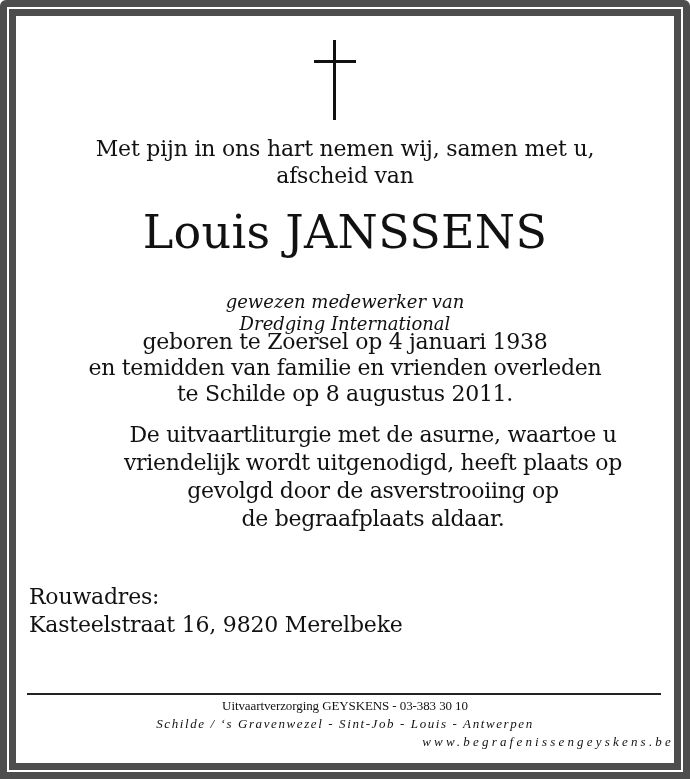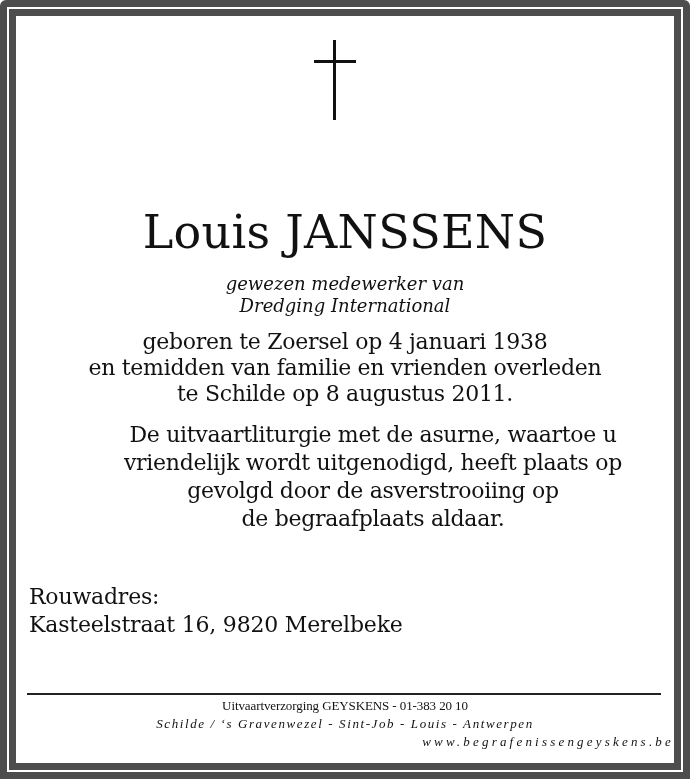--- a/index.html
+++ b/index.html
@@ -71,21 +71,21 @@
       line-height: 27px;
       letter-spacing: -0.2px;
     }
     .name {
       top: 188px;
       font-size: 46px;
       line-height: 56px;
       letter-spacing: 0.3px;
     }
     .role {
-      top: 257px;
+      top: 275px;
       font-size: 18px;
       line-height: 22px;
       font-style: italic;
     }
     .dates {
       top: 313px;
       font-size: 22px;
       line-height: 26px;
       letter-spacing: -0.3px;
     }
@@ -143,20 +143,24 @@
 <div class="frame-gap"></div>
 <div class="frame-inner"></div>
 
 <div class="content">
 
   <div class="cross">
     <div class="cross-v"></div>
     <div class="cross-h"></div>
   </div>
 
+  <div class="center intro">
+    <span class="line">Met pijn in ons hart nemen wij, samen met u,</span>
+    <span class="line">afscheid van</span>
+  </div>
 
   <div class="center name">Louis JANSSENS</div>
 
   <div class="center role">
     <span class="line">gewezen medewerker van</span>
     <span class="line">Dredging International</span>
   </div>
 
   <div class="center dates">
     <span class="line">geboren te Zoersel op 4 januari 1938</span>
@@ -171,17 +175,17 @@
     <span class="line">de begraafplaats aldaar.</span>
   </div>
 
   <div class="addresses">
     <span class="line">Rouwadres:</span>
     <span class="line">Kasteelstraat 16, 9820 Merelbeke</span>
   </div>
 
   <div class="rule"></div>
 
-  <div class="center footer-1">Uitvaartverzorging GEYSKENS - 01-383 20 10</div>
+  <div class="center footer-1">Uitvaartverzorging GEYSKENS - 03-383 30 10</div>
   <div class="center footer-2">Schilde / ‘s Gravenwezel - Sint-Job - Louis - Antwerpen</div>
   <div class="center footer-3">www.begrafenissengeyskens.be</div>
 
 </div>
 
 </body></html>

